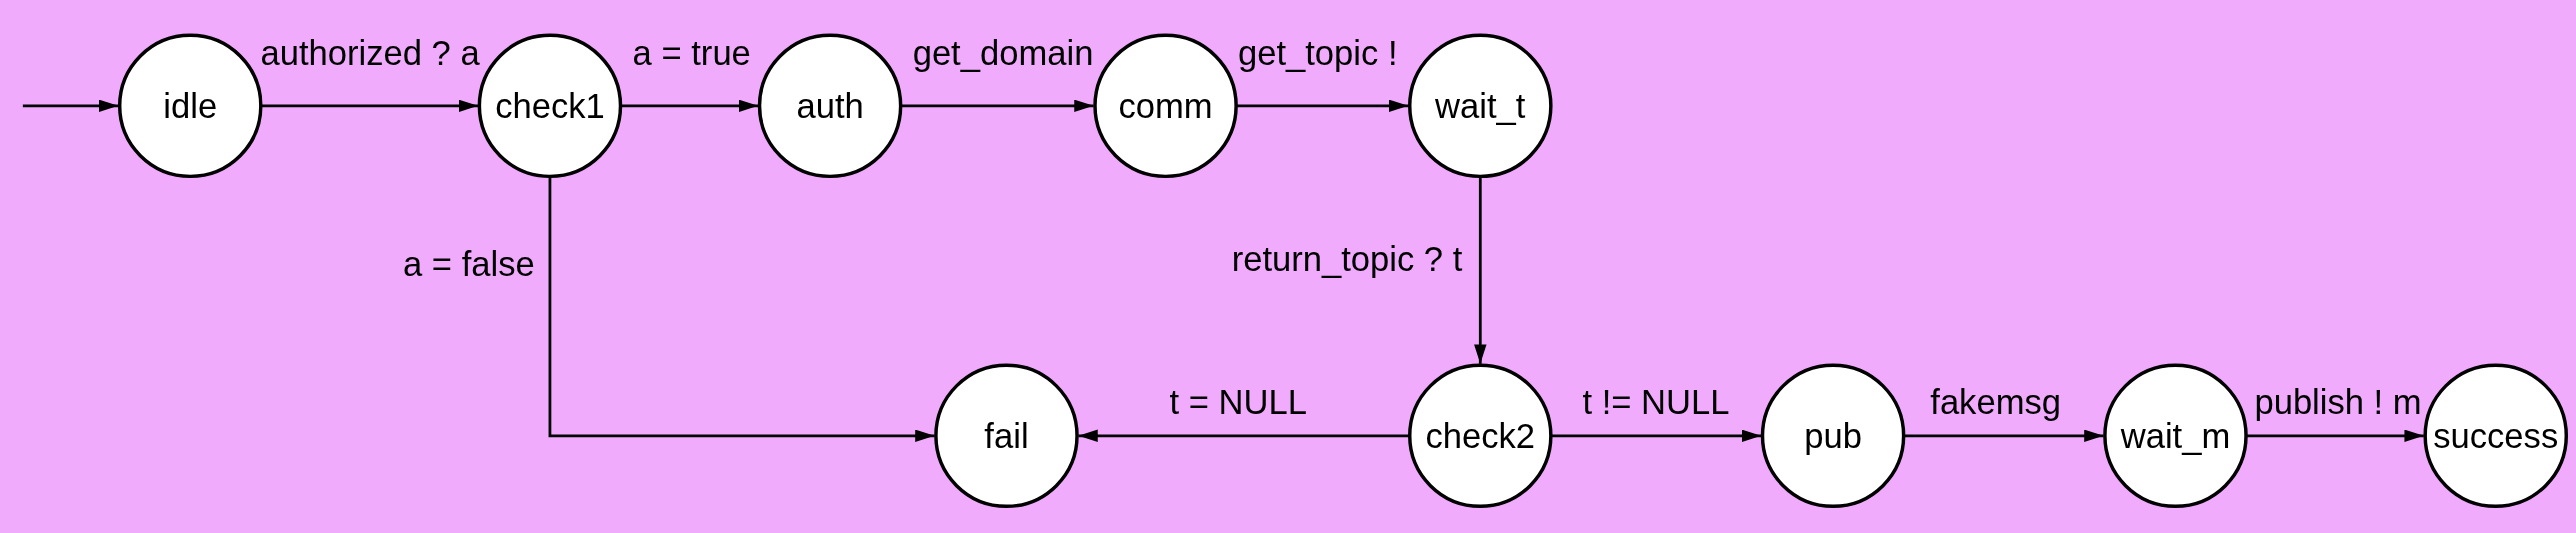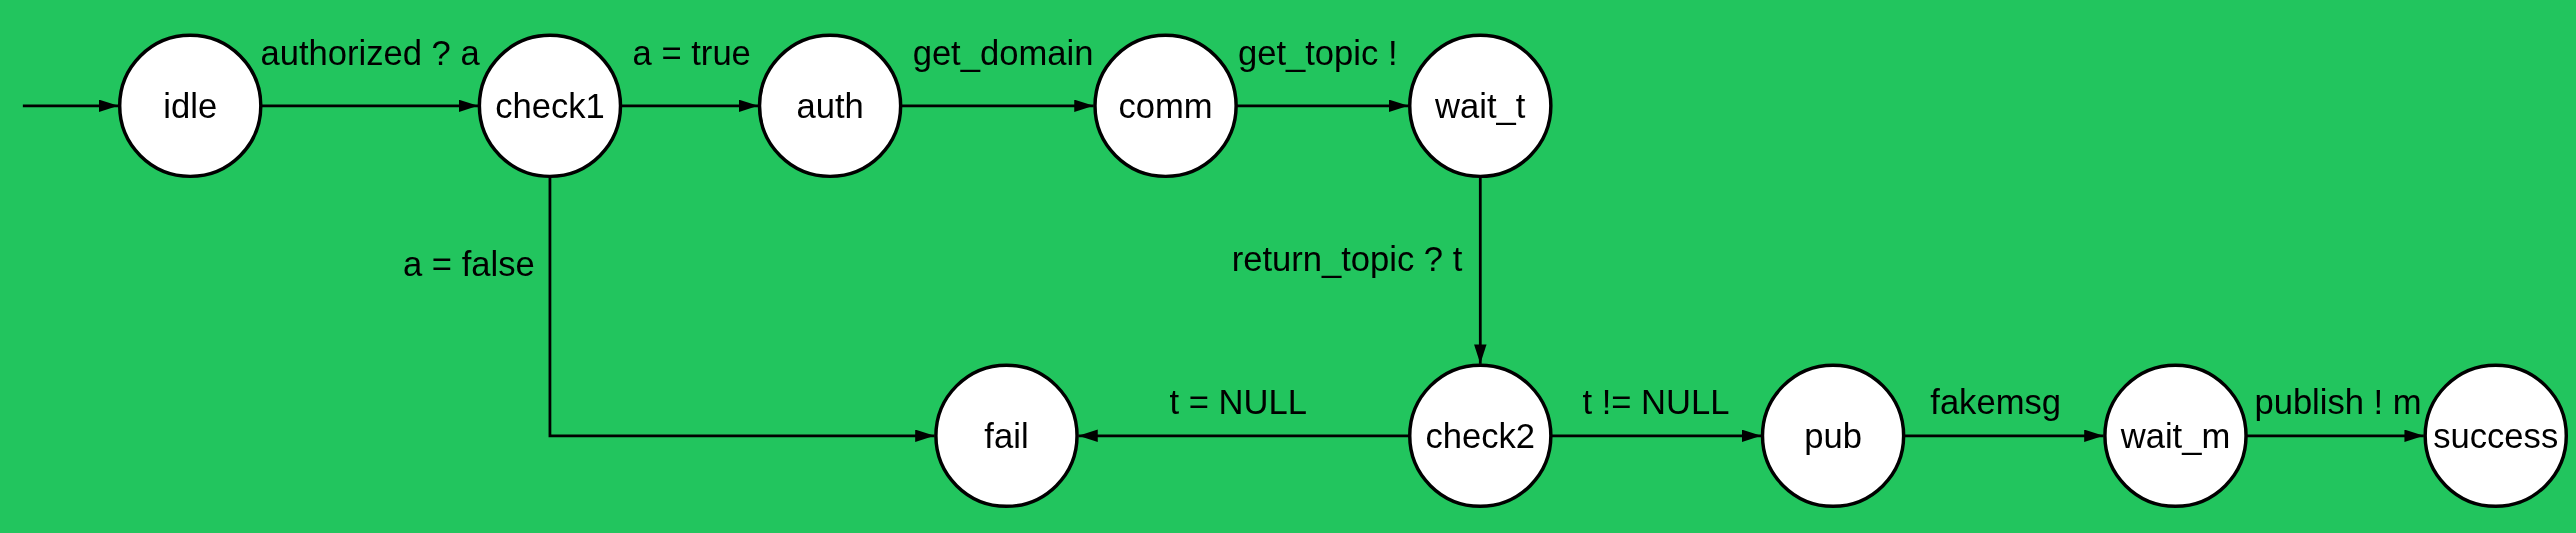--- a/index.html
+++ b/index.html
@@ -2,21 +2,21 @@
 <html style="font-size:11px"><head>
 <meta charset="utf-8">
 <style>
   html, body {
     margin: 0;
     padding: 0;
     background: #ffffff;
   }
   .canvas {
     width: 100%;
-    background: #22c55e;
+    background: #f0abfc;
     text-align: right;
   }
   .canvas svg {
     display: block;
     width: 100%;
     height: auto;
   }
   .edge {
     fill: none;
     stroke: #000000;

